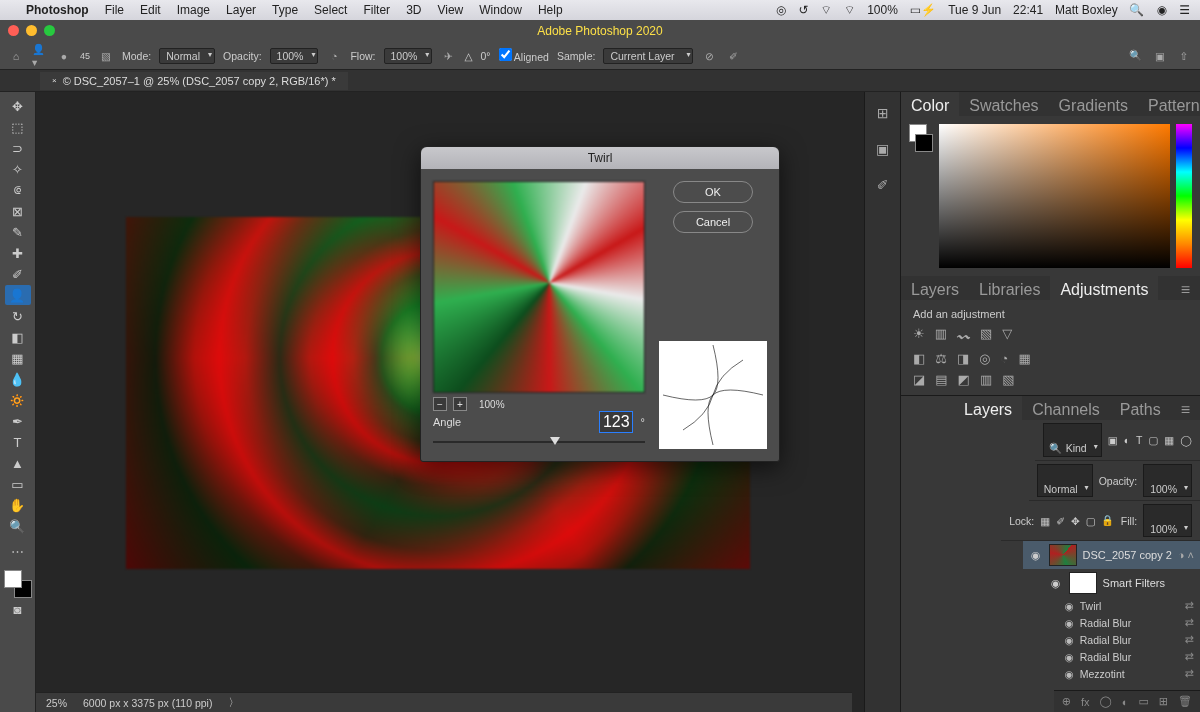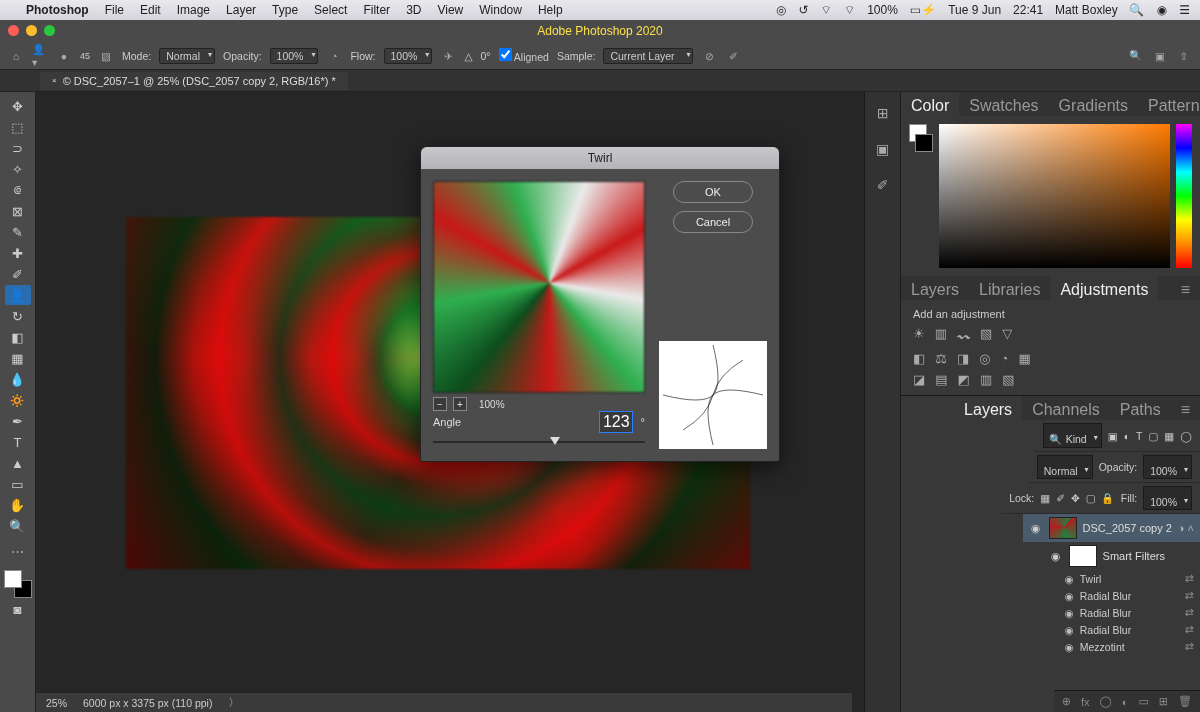--- a/index.html
+++ b/index.html
@@ -37,21 +37,21 @@
 .colorpanel .mini { width:24px; }
 .colorpanel .mini .fg2 { width:18px; height:18px; background:#fff; border:1px solid #888; }
 .colorpanel .mini .bg2 { width:18px; height:18px; background:#000; border:1px solid #888; margin-top:-8px; margin-left:6px; }
 .colorpanel .field { flex:1; background: linear-gradient(to bottom, rgba(255,255,255,1), rgba(255,255,255,0)), linear-gradient(to right, #fff, #ff7a00); background-blend-mode: multiply; position:relative; }
 .colorpanel .field::after { content:""; position:absolute; inset:0; background:linear-gradient(to top, #000, transparent); }
 .colorpanel .hue { width:16px; background: linear-gradient(#f0f,#00f,#0ff,#0f0,#ff0,#f80,#f00); }
 .adjpanel { padding: 8px 12px; font-size:11px; color:#ccc; }
 .adjpanel .row { display:flex; gap:10px; margin-top:6px; color:#aaa; font-size:13px; }
 .layerspanel { flex:1; display:flex; flex-direction:column; border-top:1px solid #1a1a1a;align-items:flex-end; }
 .lrow { display:flex; align-items:center; gap:6px; padding:3px 8px; font-size:10.5px; color:#ccc; border-bottom:1px solid #2a2a2a; }
-.lrow .sel2 { background:#2a2a2a; border:1px solid #1a1a1a; padding:9px 14px 1px 6px; position:relative; flex:0 0 auto; }
+.lrow .sel2 { background:#2a2a2a; border:1px solid #1a1a1a; padding:18px 14px 1px 6px; position:relative; flex:0 0 auto; }
 .lrow .sel2::after { content:"▾"; position:absolute; right:3px; font-size:8px; }
 .llist { flex:1; overflow:auto; font-size:11px; }
 .layer { display:flex; align-items:center; gap:6px; padding:3px 6px; }
 .layer.selected { background:#4a5b6b; }
 .layer .eye { width:14px; text-align:center; color:#ccc; }
 .layer .thumb { width:28px; height:22px; background:#555; border:1px solid #222; background: conic-gradient(from 40deg, #b02020,#1f7f3f,#b02020,#1f7f3f); }
 .layer .thumb.white { background:#fff; }
 .sfilter { padding:2px 6px 2px 42px; display:flex; align-items:center; gap:6px; font-size:10.5px; color:#ccc; }
 .sfilter .fx { margin-left:auto; color:#888; font-size:11px; }
 .dot { color:#bbb; }

